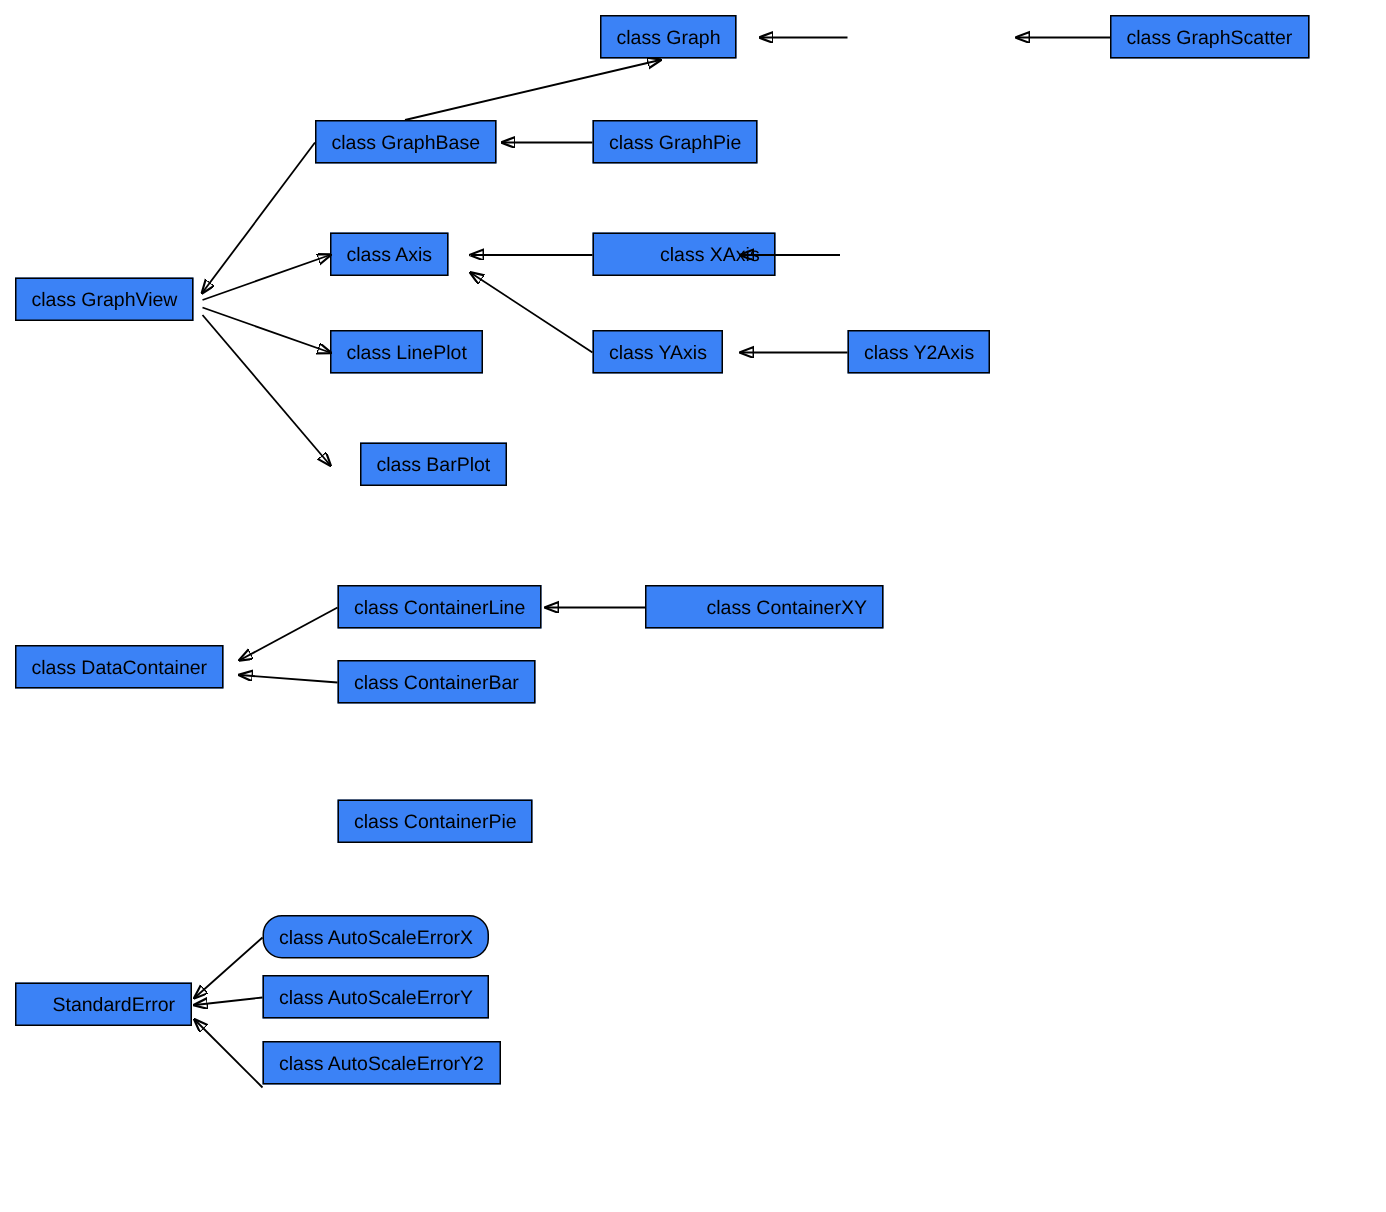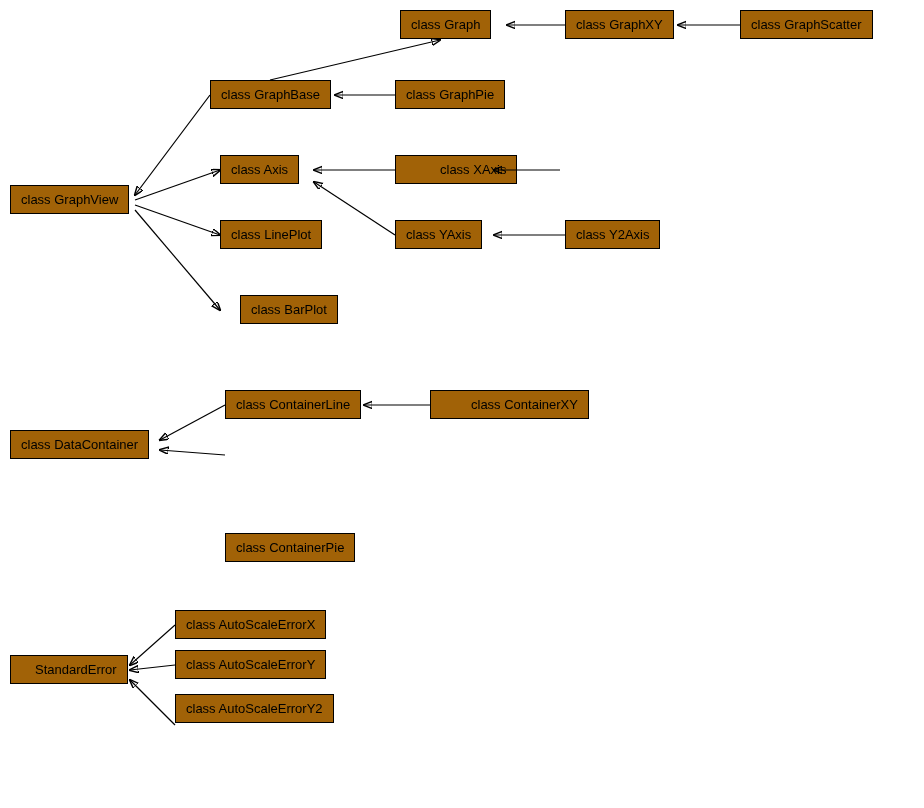--- a/index.html
+++ b/index.html
@@ -13,21 +13,21 @@
       position: relative;
     }
     .diagram-container {
       position: relative;
       width: 924px;
       height: 808px;
     }
     .class-box {
       position: absolute;
       border: 1px solid #000;
-      background: #a16207;
+      background: #3b82f6;
       padding: 6px 10px;
       white-space: nowrap;
       font-size: 13px;
     }
     svg.arrows {
       position: absolute;
       top: 0; left: 0;
       width: 924px;
       height: 808px;
       pointer-events: none;
@@ -37,37 +37,37 @@
       stroke-width: 1.2;
       fill: none;
     }
   </style>
 </head>
 <body>
 
 <div class="diagram-container">
 
   <div class="class-box" style="left:400px;top:10px;">class Graph</div>
-  <div class="class-box" style="left:565px;top:10px;">class GraphXY</div>
   <div class="class-box" style="left:740px;top:10px;">class GraphScatter</div>
   <div class="class-box" style="left:210px;top:80px;">class GraphBase</div>
   <div class="class-box" style="left:395px;top:80px;">class GraphPie</div>
   <div class="class-box" style="left:10px;top:185px;">class GraphView</div>
   <div class="class-box" style="left:220px;top:155px;">class Axis</div>
   <div class="class-box" style="left:395px;top:155px;padding-left:44px;">class XAxis</div>
   <div class="class-box" style="left:220px;top:220px;">class LinePlot</div>
   <div class="class-box" style="left:395px;top:220px;">class YAxis</div>
   <div class="class-box" style="left:565px;top:220px;">class Y2Axis</div>
   <div class="class-box" style="left:220px;top:295px;margin-left:20px;">class BarPlot</div>
   <div class="class-box" style="left:10px;top:430px;">class DataContainer</div>
   <div class="class-box" style="left:225px;top:390px;">class ContainerLine</div>
   <div class="class-box" style="left:430px;top:390px;padding-left:40px;">class ContainerXY</div>
+  <div class="class-box" style="left:225px;top:440px;">class ContainerBar</div>
   <div class="class-box" style="left:225px;top:533px;">class ContainerPie</div>
   <div class="class-box" style="left:10px;top:655px;padding-left:24px;">StandardError</div>
-  <div class="class-box" style="left:175px;top:610px;">class AutoScaleErrorX</div>
+  <div class="class-box" style="left:175px;top:610px;border-radius:13px;">class AutoScaleErrorX</div>
   <div class="class-box" style="left:175px;top:650px;">class AutoScaleErrorY</div>
   <div class="class-box" style="left:175px;top:694px;">class AutoScaleErrorY2</div>
 
   <svg class="arrows">
     <defs>
       <marker id="arrow" markerWidth="8" markerHeight="8" refX="7" refY="3" orient="auto">
         <path d="M0,0 L0,6 L8,3 z" fill="#000"></path>
       </marker>
     </defs>
 

